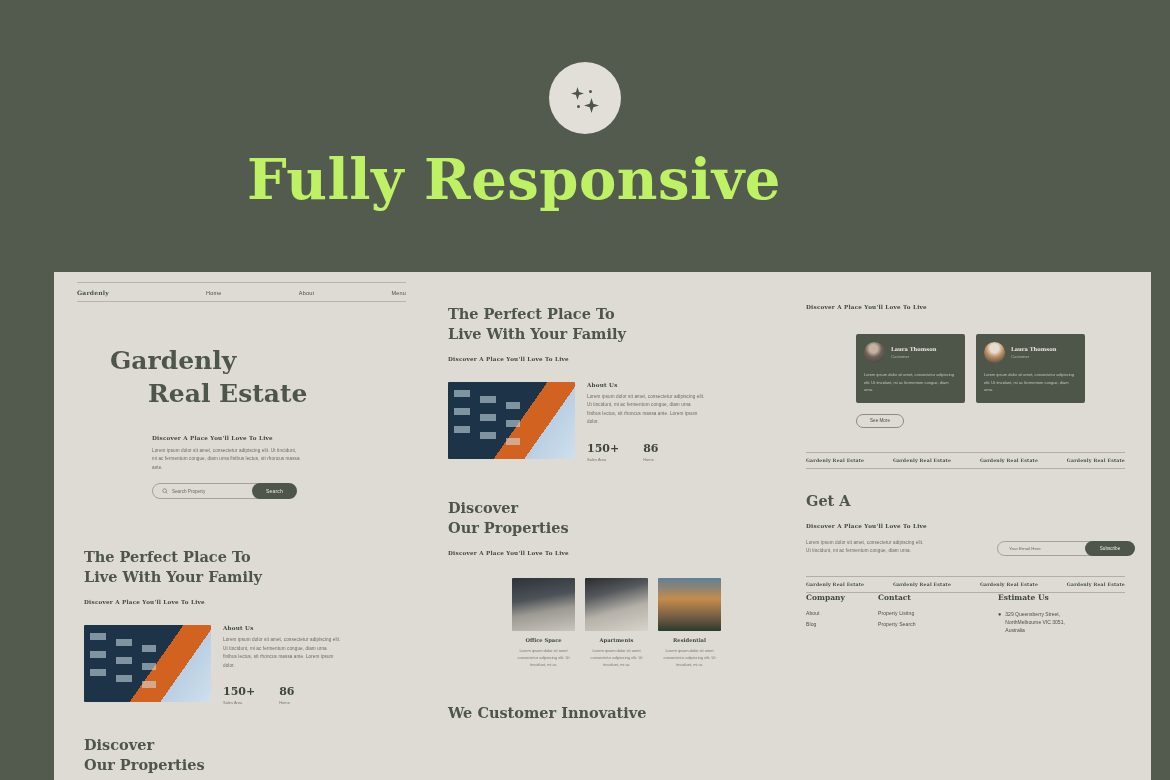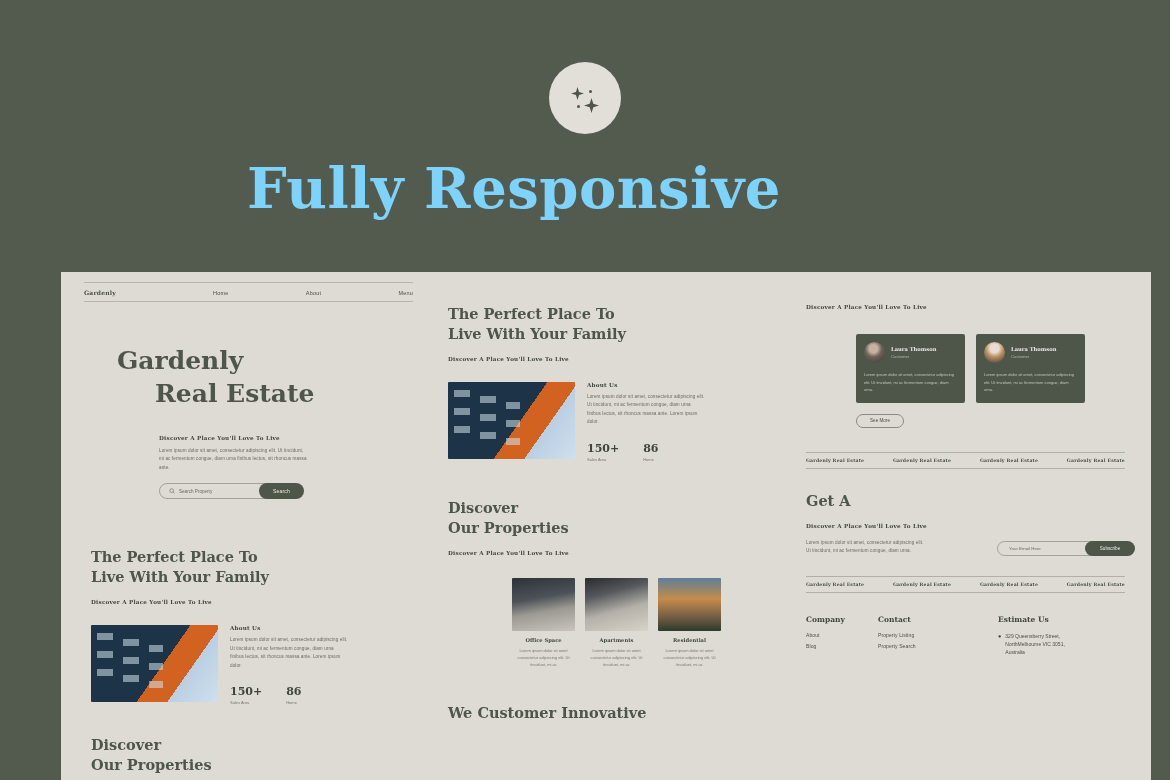--- a/index.html
+++ b/index.html
@@ -18,31 +18,31 @@
   .sparkles{ position:relative; width:34px; height:34px; }
   .spark{ position:absolute; background:#4e5649; }
   .s1{ width:13px; height:13px; left:3px; top:6px;
        clip-path:polygon(50% 0%,62% 38%,100% 50%,62% 62%,50% 100%,38% 62%,0% 50%,38% 38%); }
   .s2{ width:15px; height:15px; left:16px; top:17px;
        clip-path:polygon(50% 0%,62% 38%,100% 50%,62% 62%,50% 100%,38% 62%,0% 50%,38% 38%); }
   .s3{ width:3px; height:3px; left:21px; top:9px; border-radius:50%; }
   .s4{ width:3px; height:3px; left:9px; top:24px; border-radius:50%; }
 
   .page-title{
-    position:absolute; left:0; top:155px; width:1028px; text-align:center;
+    position:absolute; left:0; top:146px; width:1028px; text-align:center;
     font-family:"DejaVu Serif", serif; font-weight:bold;
-    font-size:56px; letter-spacing:0.5px; color:#7dd3fc;
+    font-size:56px; letter-spacing:0.5px; color:#bef264;
   }
 
   
   .panel{
     position:absolute; top:272px; width:375px; height:508px;
     background:#dedad4; overflow:hidden;
   }
-  #panel-1{ left:61px; }
+  #panel-1{ left:54px; }
   #panel-2{ left:418px; }
   #panel-3{ left:776px; }
 
   
   .mock-nav{
     margin:10px 23px 0 23px; padding:6px 0 5px 0;
     border-top:1px solid #b9b3a9; border-bottom:1px solid #b9b3a9;
     display:flex; align-items:center;
     font-size:5.5px; color:#4a5145; letter-spacing:.2px;
   }
@@ -151,21 +151,21 @@
     display:flex; align-items:center; padding-left:11px;
     font-size:4.4px; color:#6e6a63;
   }
   .news-btn{
     position:absolute; right:-10px; top:0; width:50px; height:15px; border-radius:8px;
     background:#4e5649; color:#ece9e3; font-size:4.6px;
     display:flex; align-items:center; justify-content:center;
   }
 
   
-  .footer{ display:flex; margin-top:22px; }
+  .footer{ display:flex; }
   .fcol{ }
   .fcol.c1{ width:72px; }
   .fcol.c2{ width:120px; }
   .fcol.c3{ width:120px; }
   .fcol h4{ font-family:"DejaVu Serif",serif; font-weight:bold; font-size:7.5px; color:#3f463b; }
   .fcol .flink{ font-size:5px; color:#4a5145; margin-top:8px; letter-spacing:.1px; }
   .addr-row{ display:flex; gap:4px; margin-top:8px; }
   .pin{ font-size:5.5px; color:#3f463b; line-height:1.5; }
   .addr{ font-size:5px; color:#4a5145; line-height:1.6; }
 </style>

